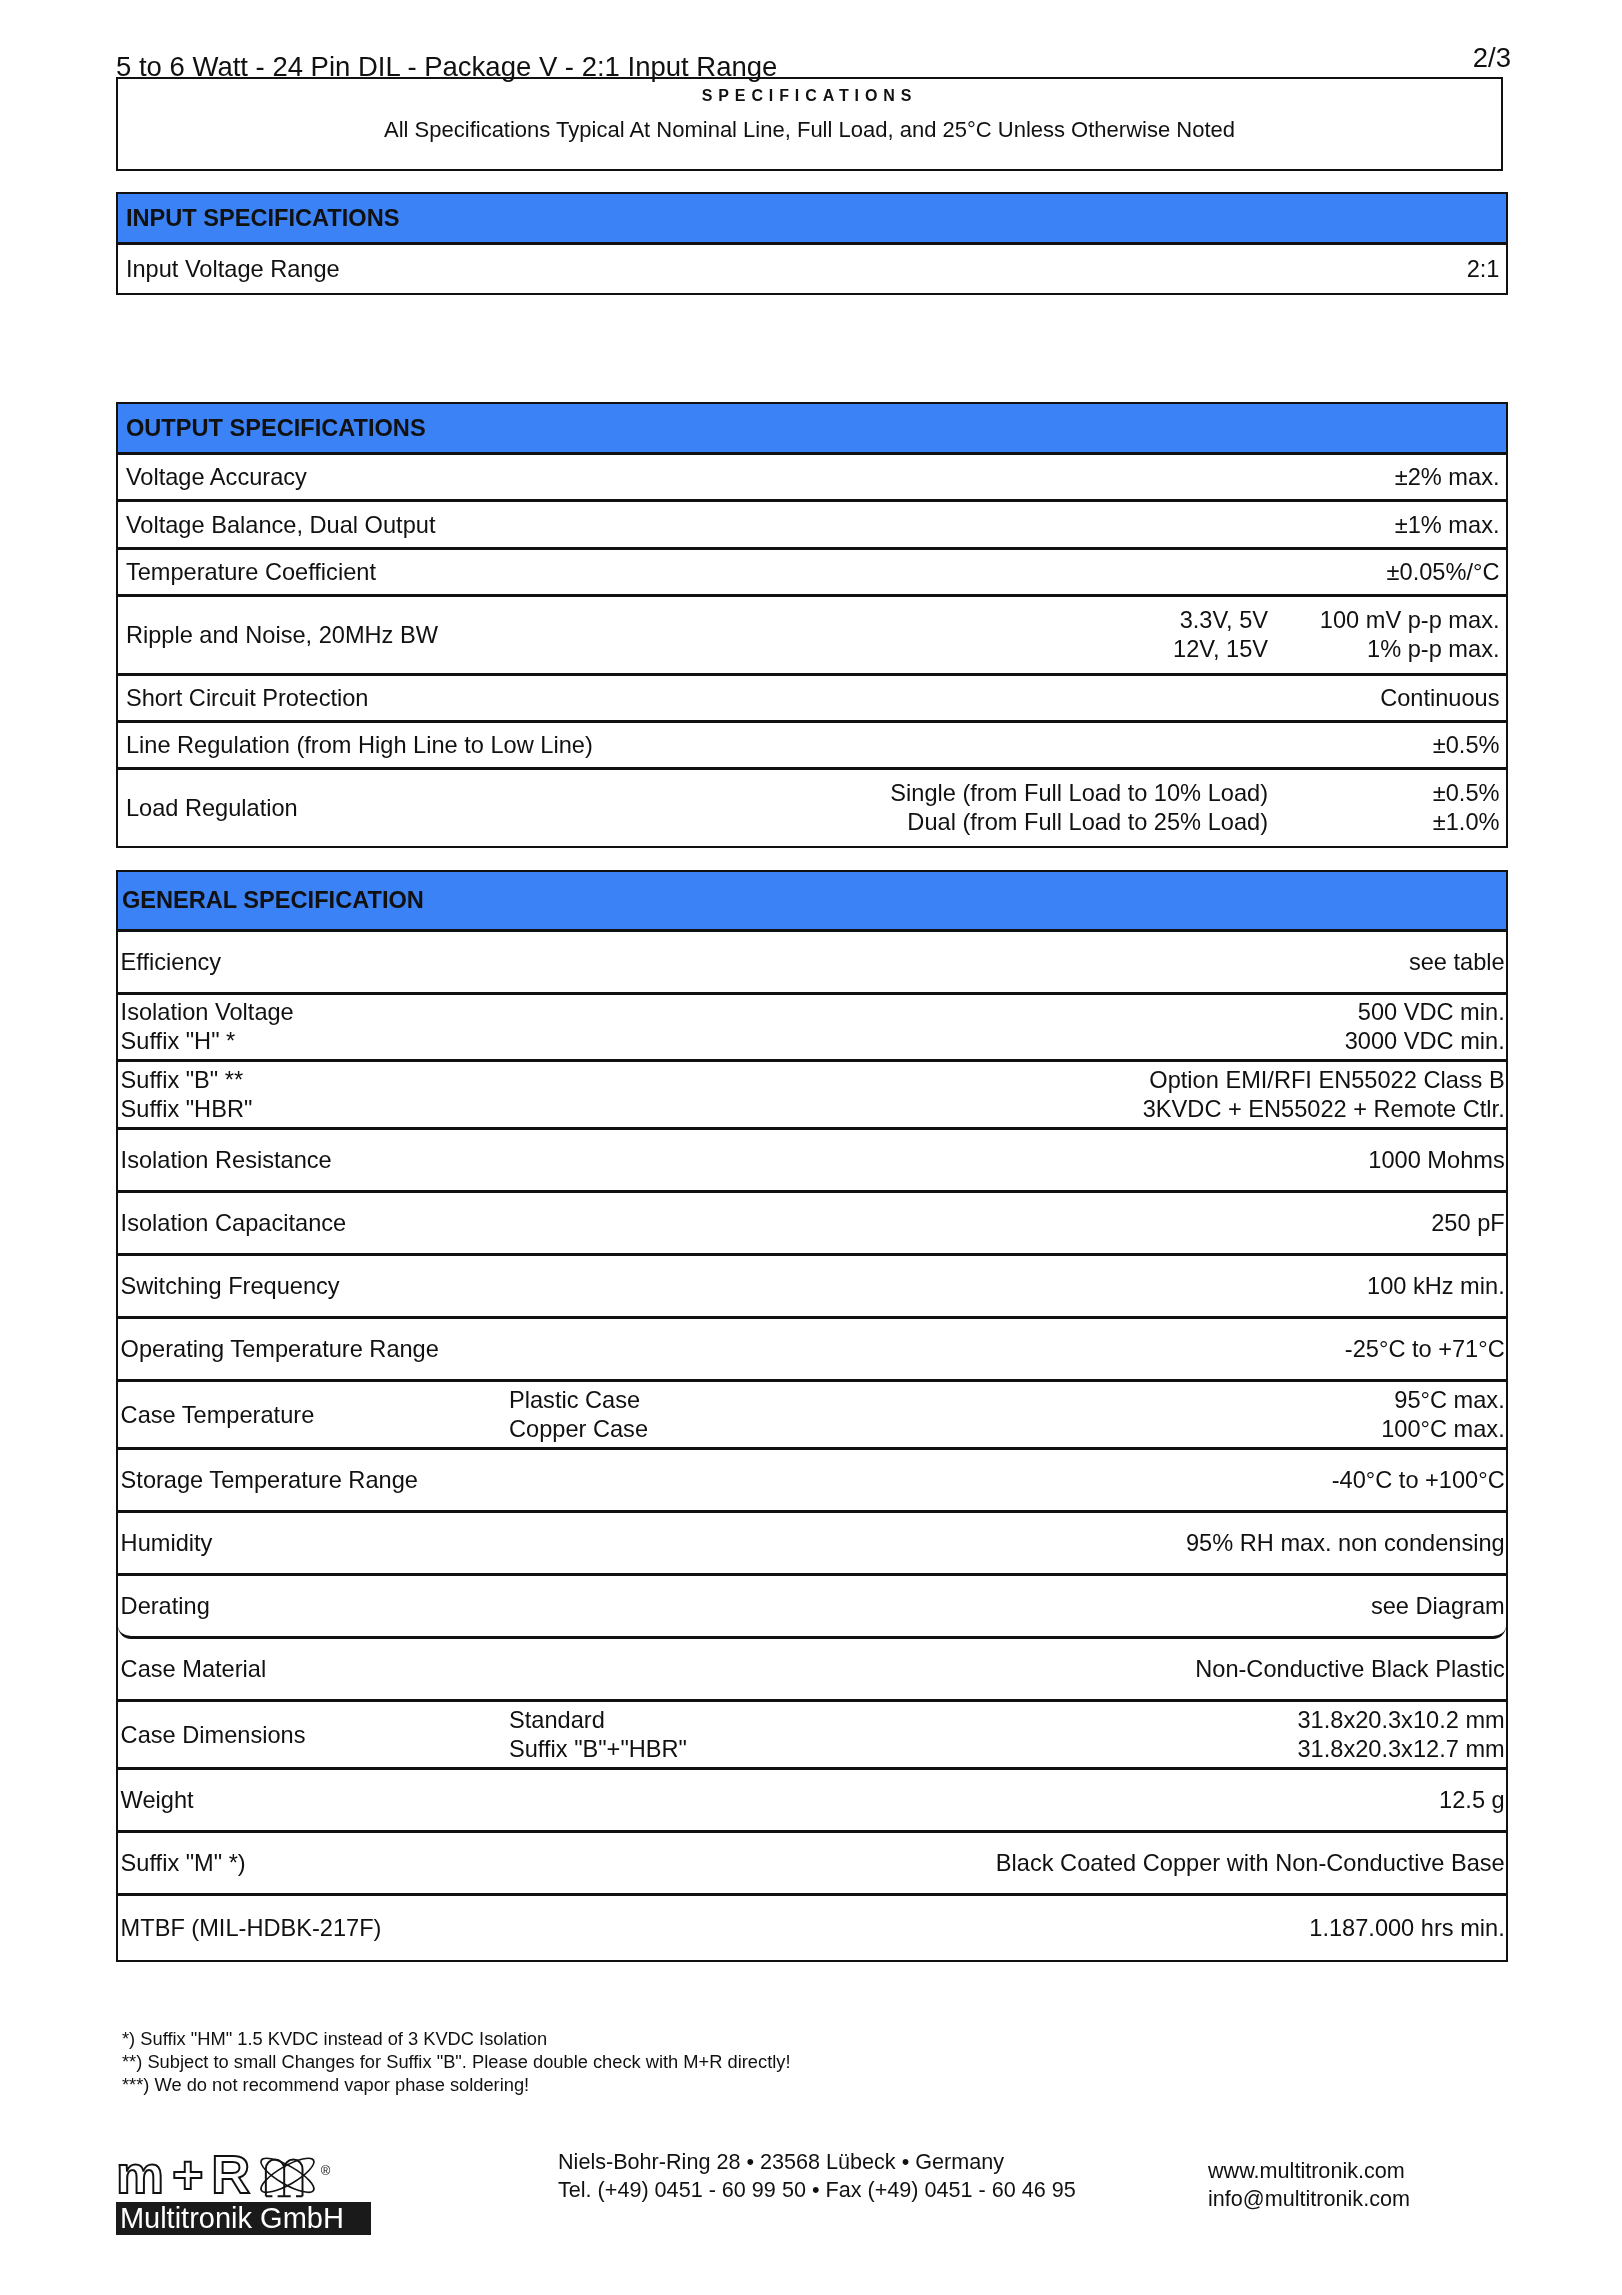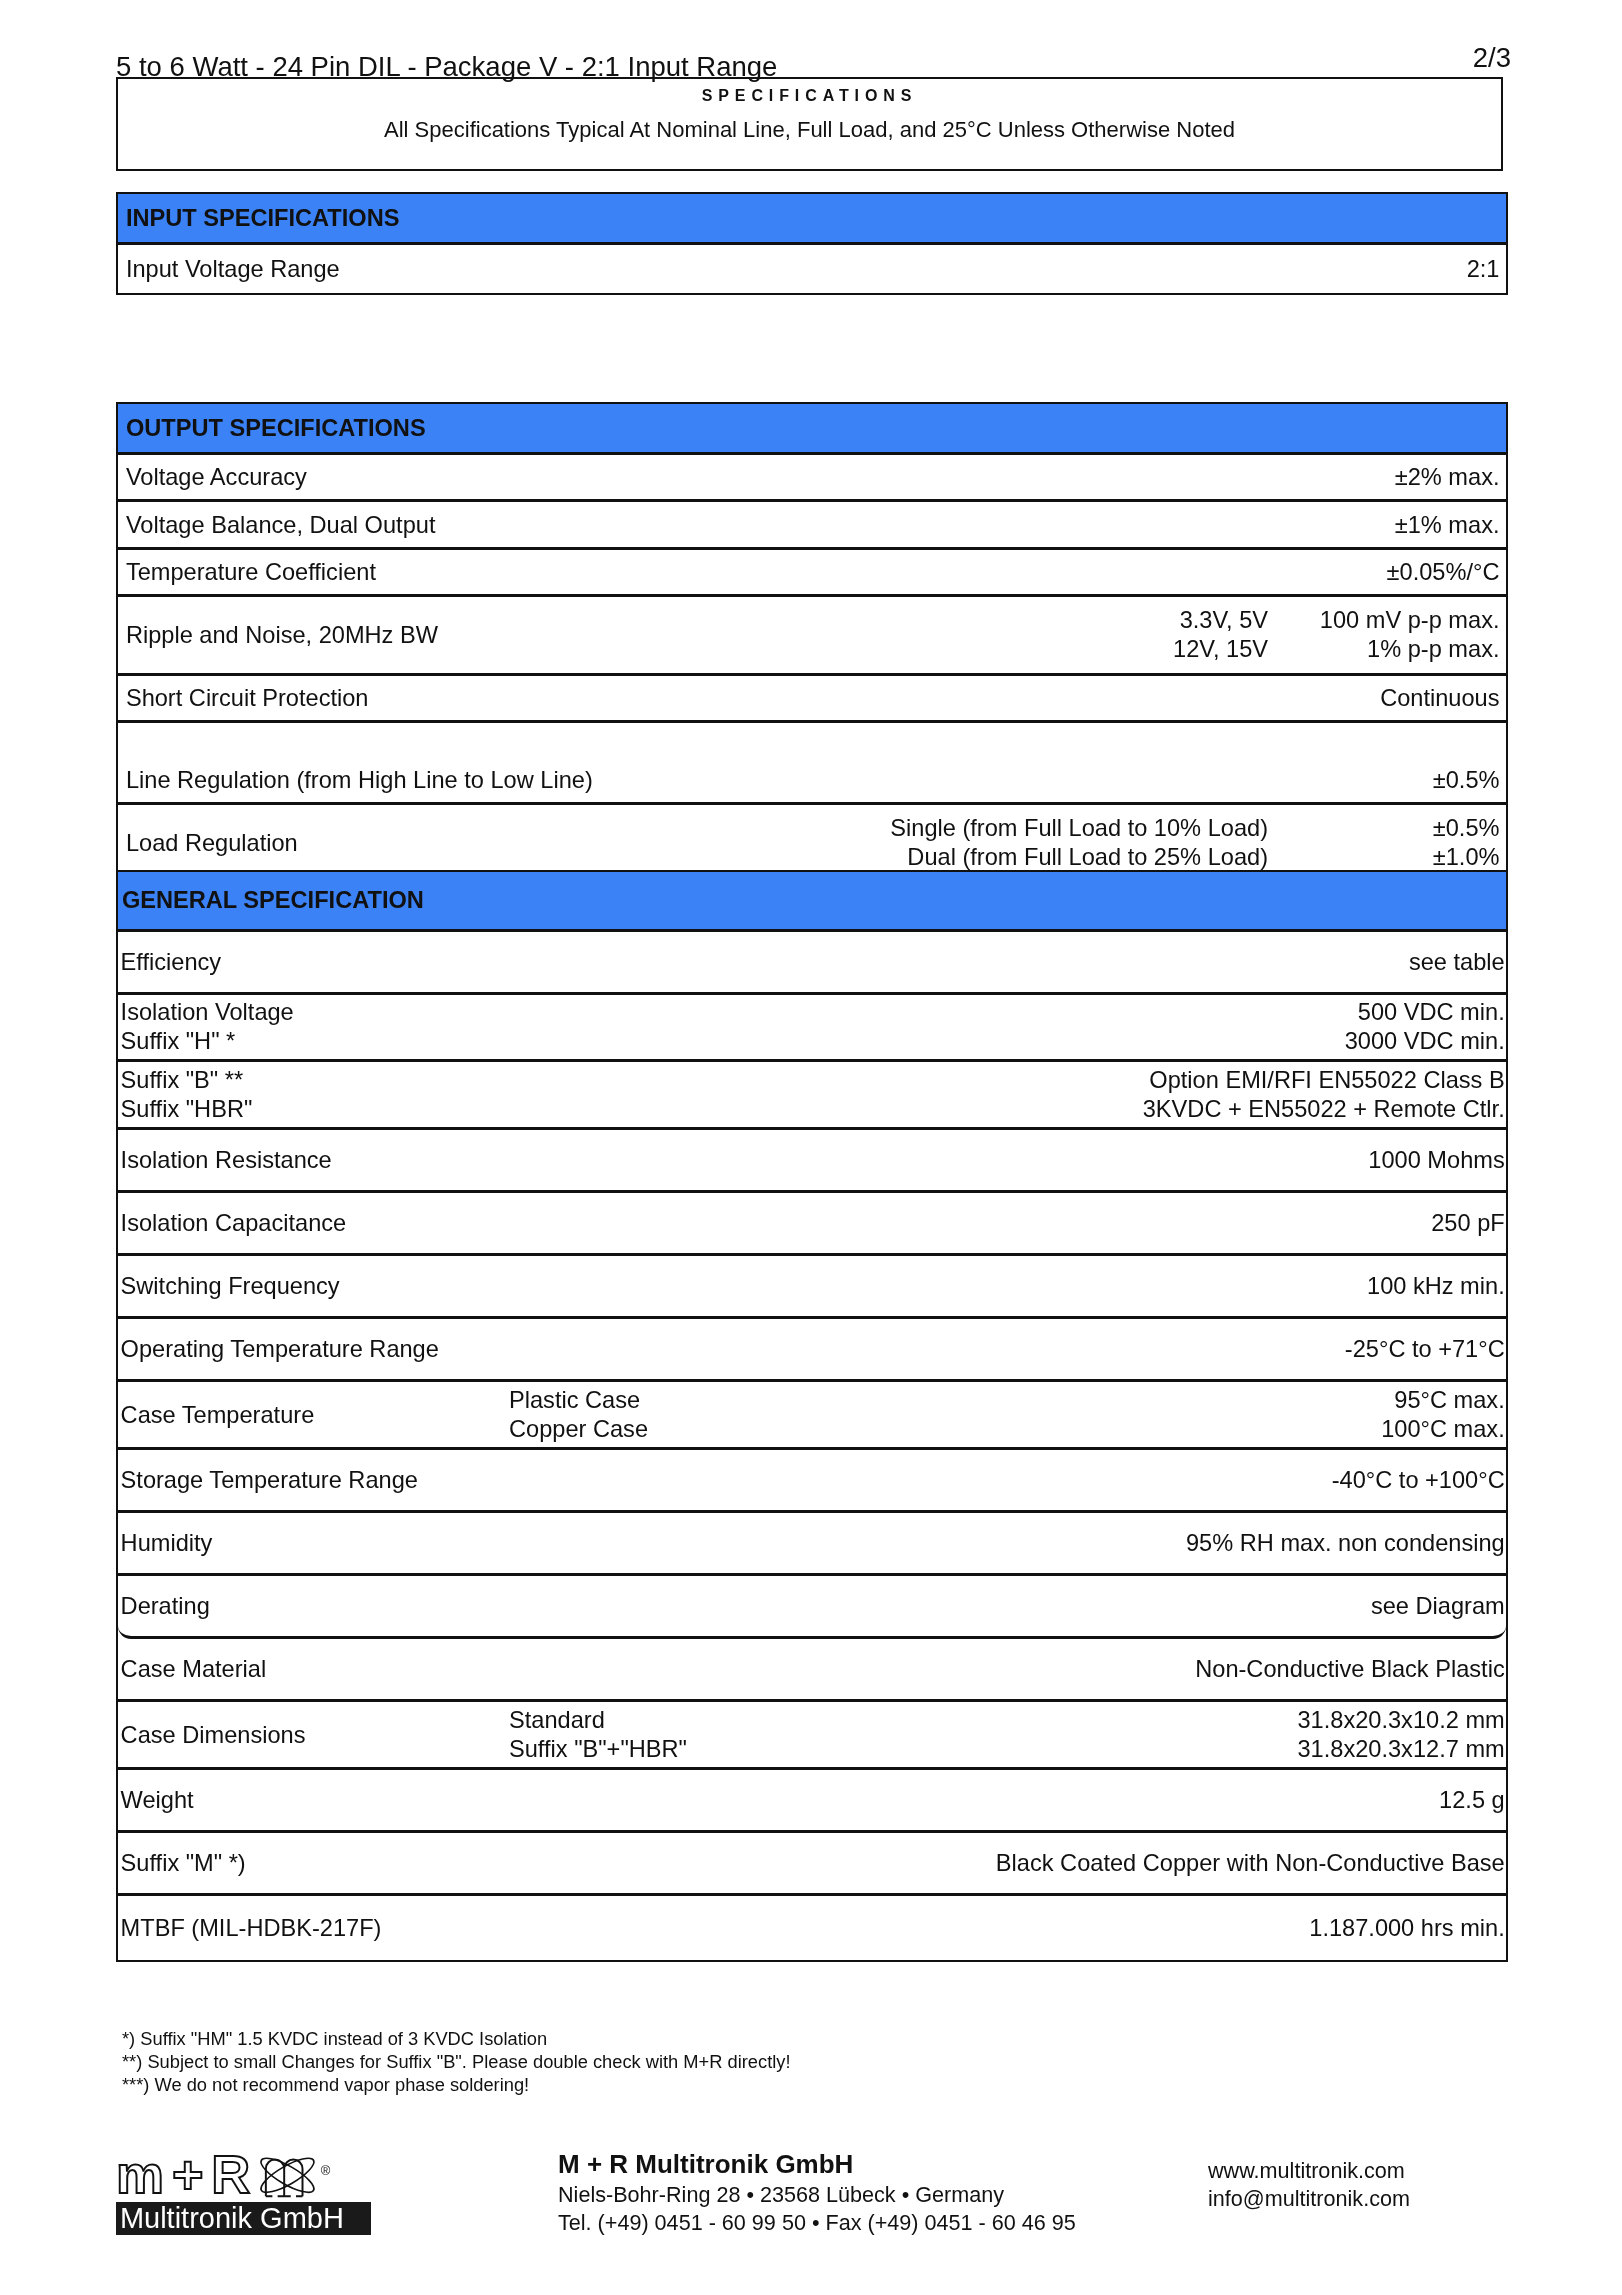--- a/index.html
+++ b/index.html
@@ -79,21 +79,21 @@
     </div>
     <div class="cell-value stack">
       <div>100 mV p-p max.</div>
       <div>1% p-p max.</div>
     </div>
   </div>
   <div class="row" style="height:47px;">
     <span class="cell-label">Short Circuit Protection</span>
     <span class="cell-value">Continuous</span>
   </div>
-  <div class="row" style="height:47px;margin-top:35px;">
+  <div class="row" style="height:47px;">
     <span class="cell-label">Line Regulation (from High Line to Low Line)</span>
     <span class="cell-value">±0.5%</span>
   </div>
   <div class="row" style="height:76px;">
     <span class="cell-label">Load Regulation</span>
     <div class="cell-mid-r stack">
       <div>Single (from Full Load to 10% Load)</div>
       <div>Dual (from Full Load to 25% Load)</div>
     </div>
     <div class="cell-value stack">
@@ -214,21 +214,20 @@
         <ellipse cx="45" cy="40" rx="46" ry="14" transform="rotate(-30 45 40)" fill="none" stroke="#111" stroke-width="2.5"></ellipse>
         <ellipse cx="45" cy="40" rx="46" ry="14" transform="rotate(30 45 40)" fill="none" stroke="#111" stroke-width="2.5"></ellipse>
       </svg>
       <span style="position:absolute;right:0;top:14.4px;font-size:13px;">®</span>
     </span>
   </div>
   <div class="logo-band">Multitronik GmbH</div>
 </div>
 
 <div class="abs company">
-  <div class="company-name">M + R Multitronik GmbH</div>
   <div class="company-line">Niels-Bohr-Ring 28 • 23568 Lübeck • Germany</div>
   <div class="company-line">Tel. (+49) 0451 - 60 99 50 • Fax (+49) 0451 - 60 46 95</div>
 </div>
 
 <div class="abs contact">
   <div>www.multitronik.com</div>
   <div>info@multitronik.com</div>
 </div>
 
 

